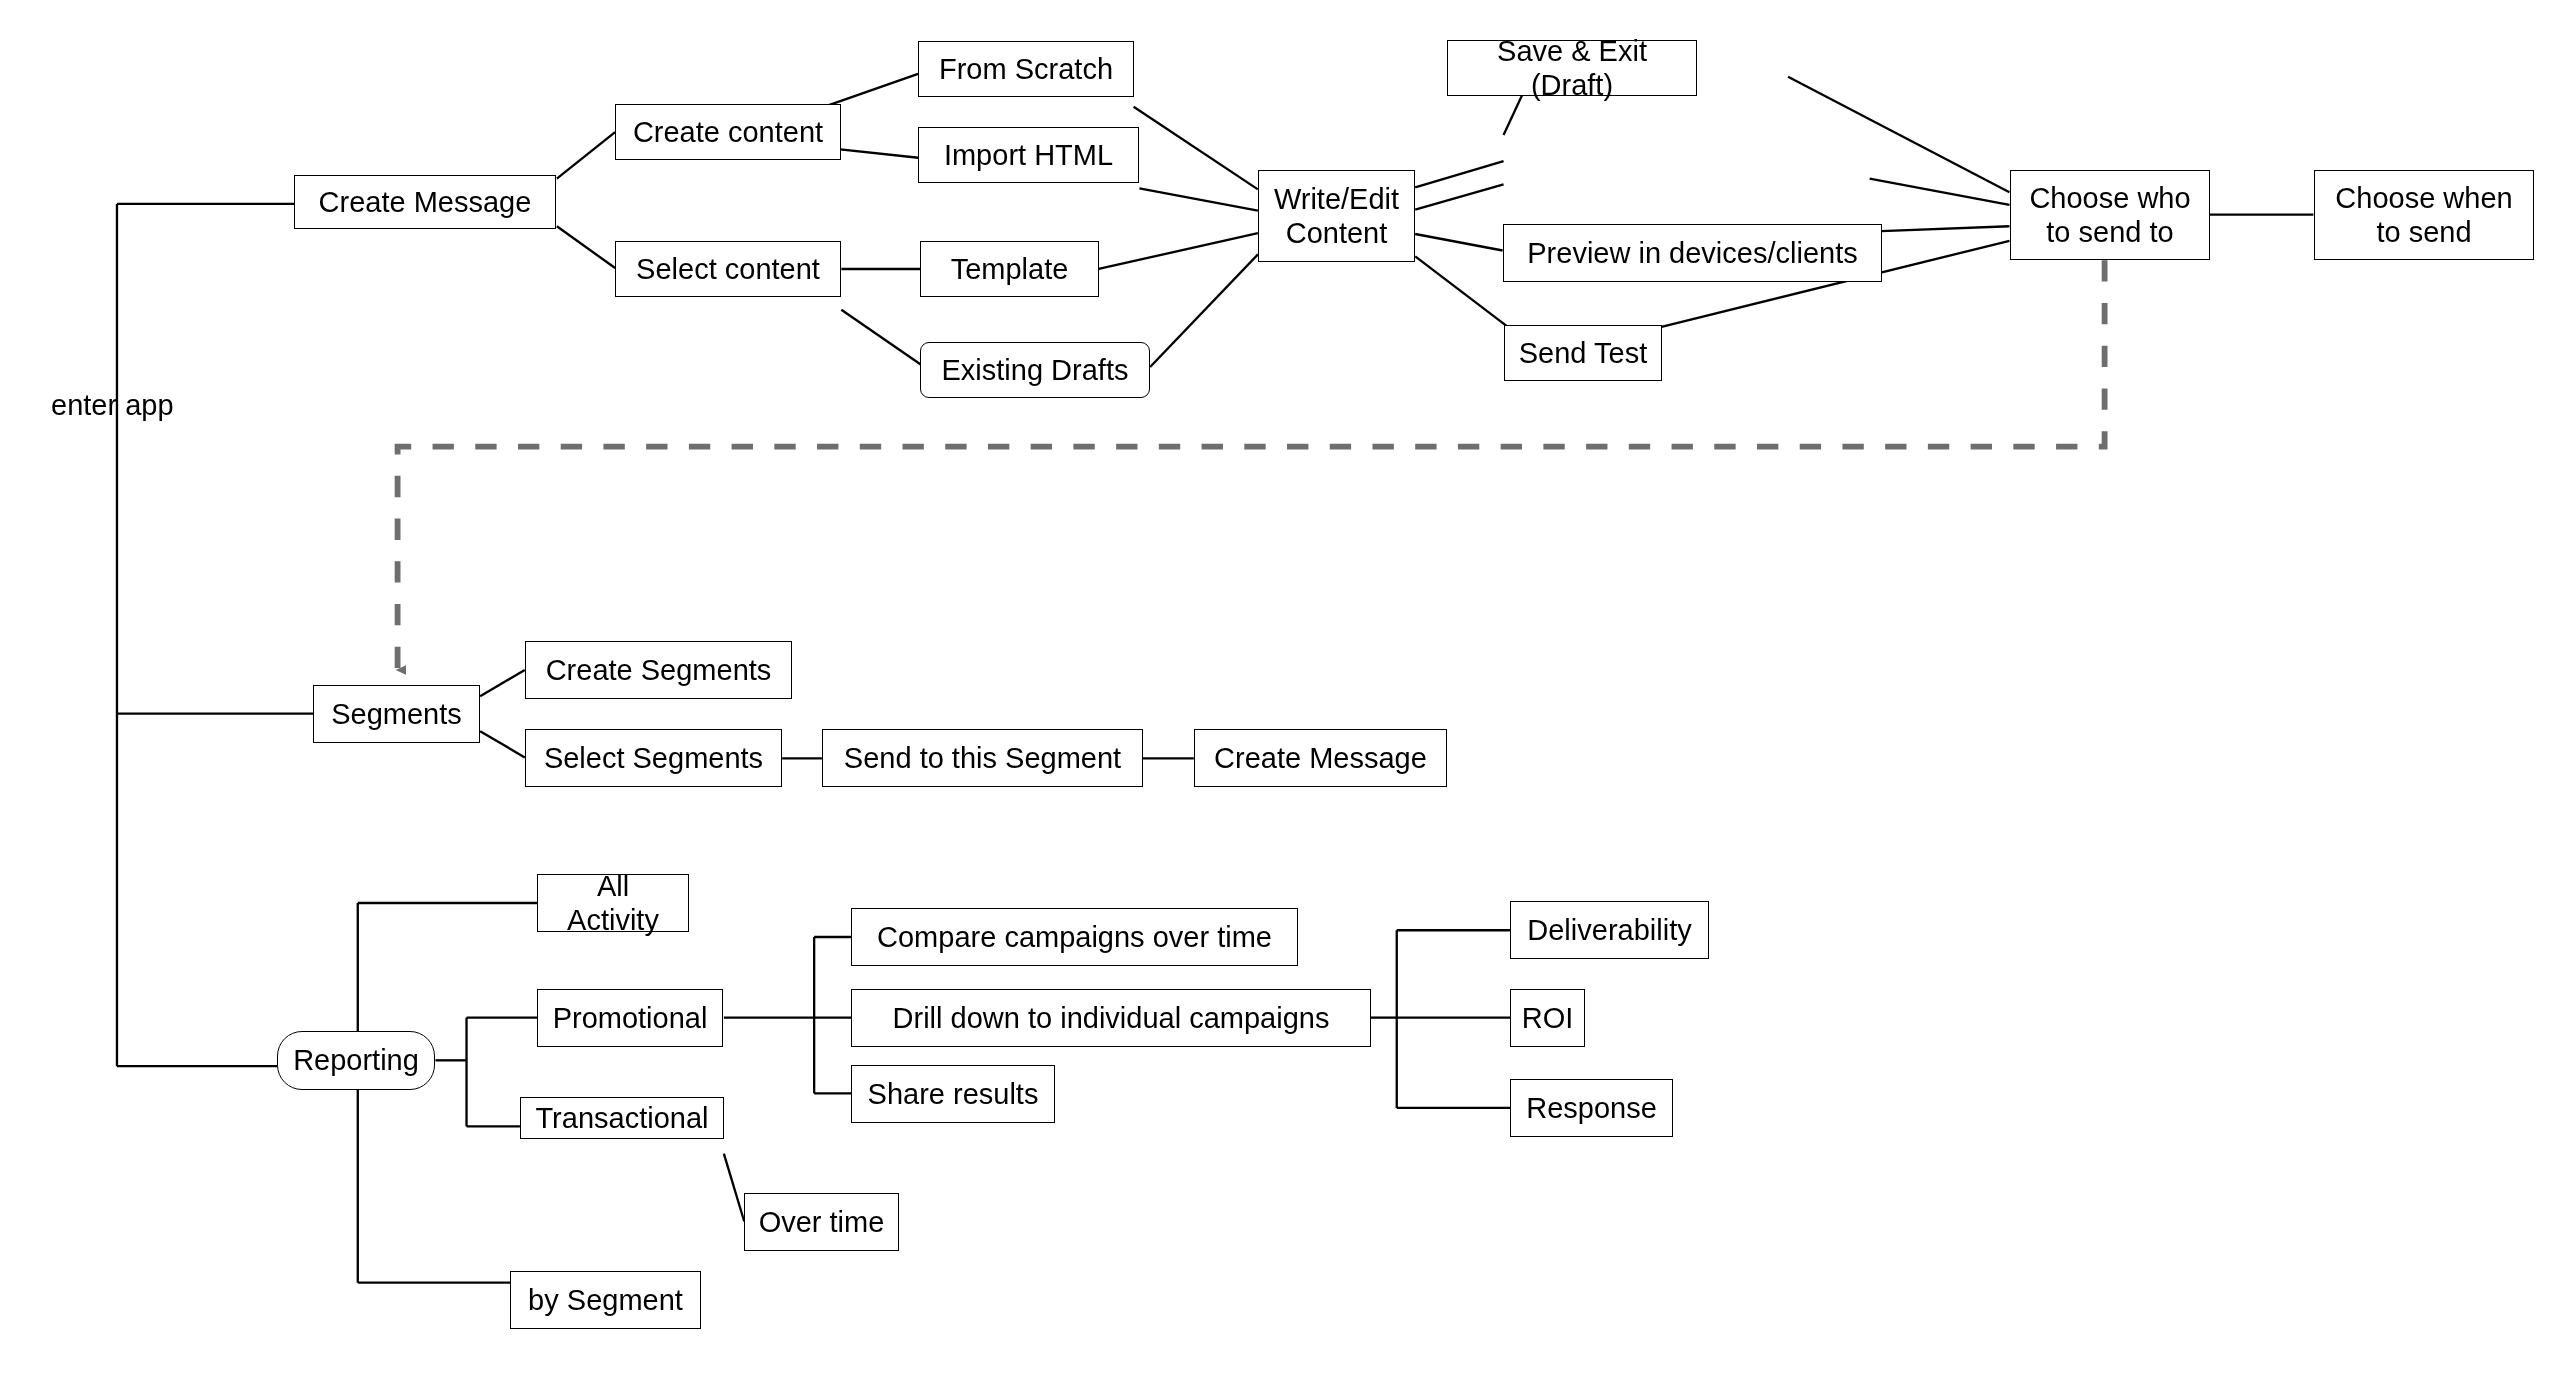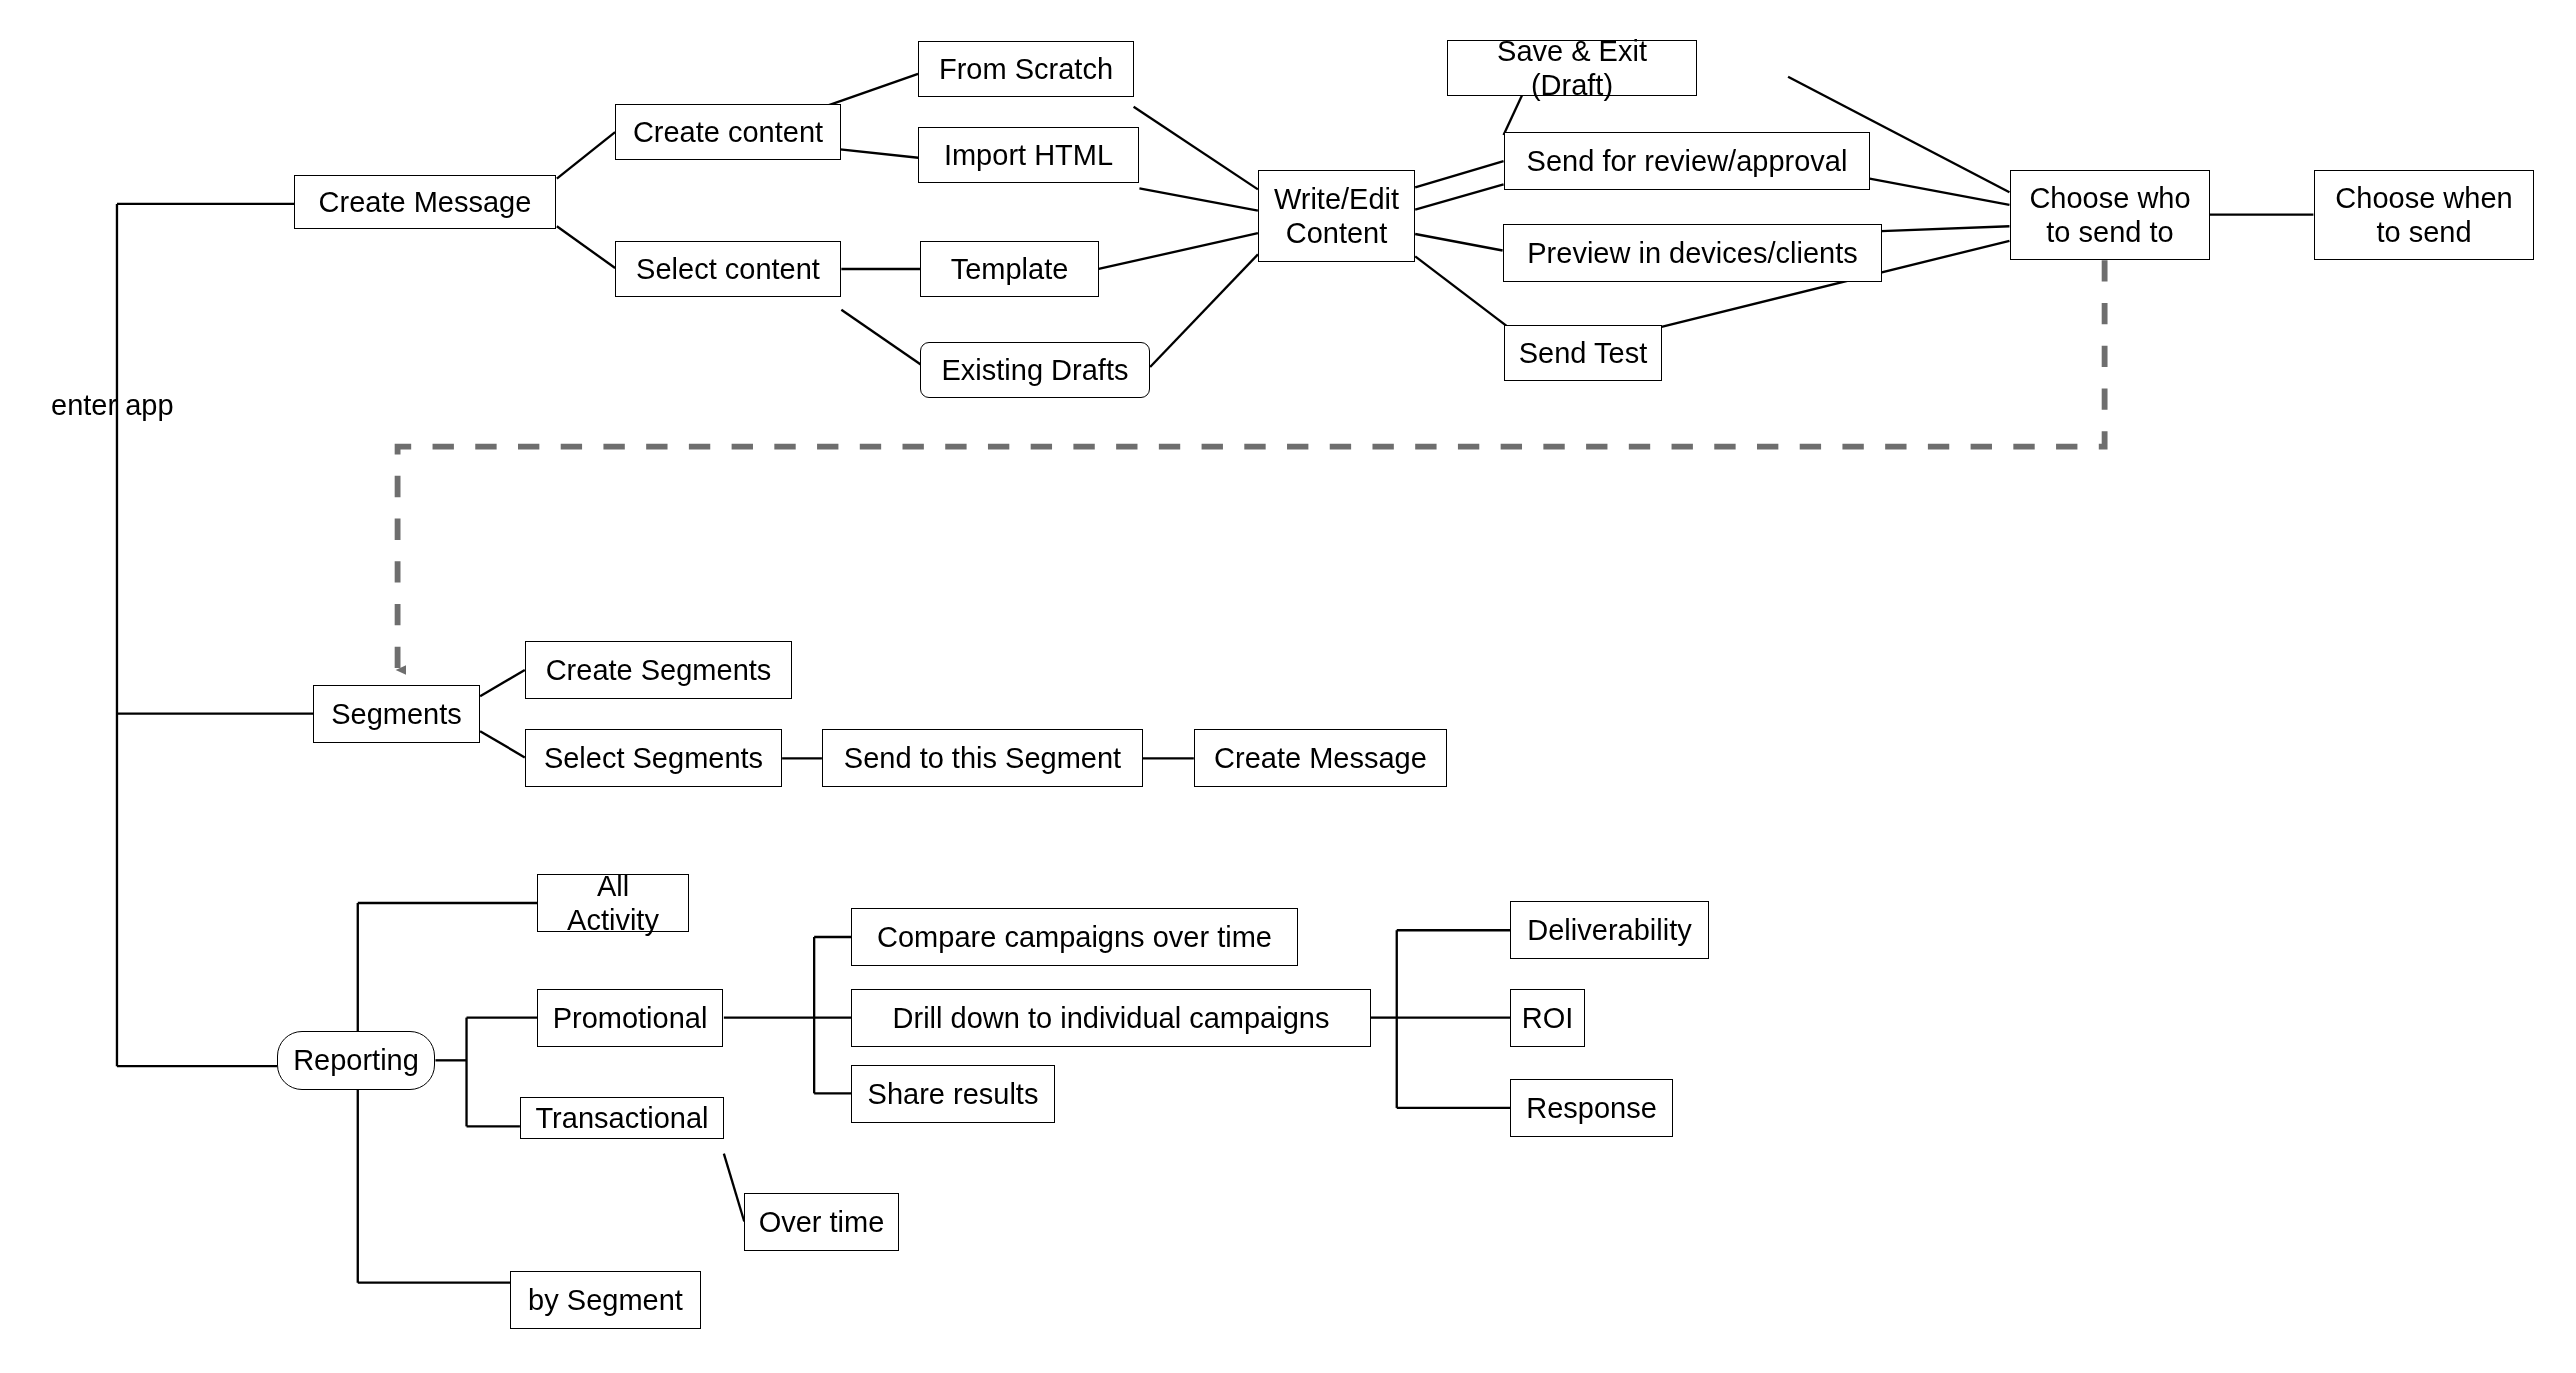--- a/index.html
+++ b/index.html
@@ -178,21 +178,20 @@
 
   <div class="node" style="left:920px; top:241px; width:179px; height:56px;">Template</div>
 
   <div class="node" style="left:920px; top:342px; width:230px; height:56px;border-radius:9px;">Existing Drafts</div>
 
   <div class="node" style="left:1258px; top:170px; width:157px; height:92px;">Write/Edit
 Content</div>
 
   <div class="node" style="left:1447px; top:40px; width:250px; height:56px;">Save &amp; Exit (Draft)</div>
 
-  <div class="node" style="left:1504px; top:132px; width:366px; height:58px;">Send for review/approval</div>
 
   <div class="node" style="left:1503px; top:224px; width:379px; height:58px;">Preview in devices/clients</div>
 
   <div class="node" style="left:1504px; top:325px; width:158px; height:56px;">Send Test</div>
 
   <div class="node" style="left:2010px; top:170px; width:200px; height:90px;">Choose who
 to send to</div>
 
   <div class="node" style="left:2314px; top:170px; width:220px; height:90px;">Choose when
 to send</div>

